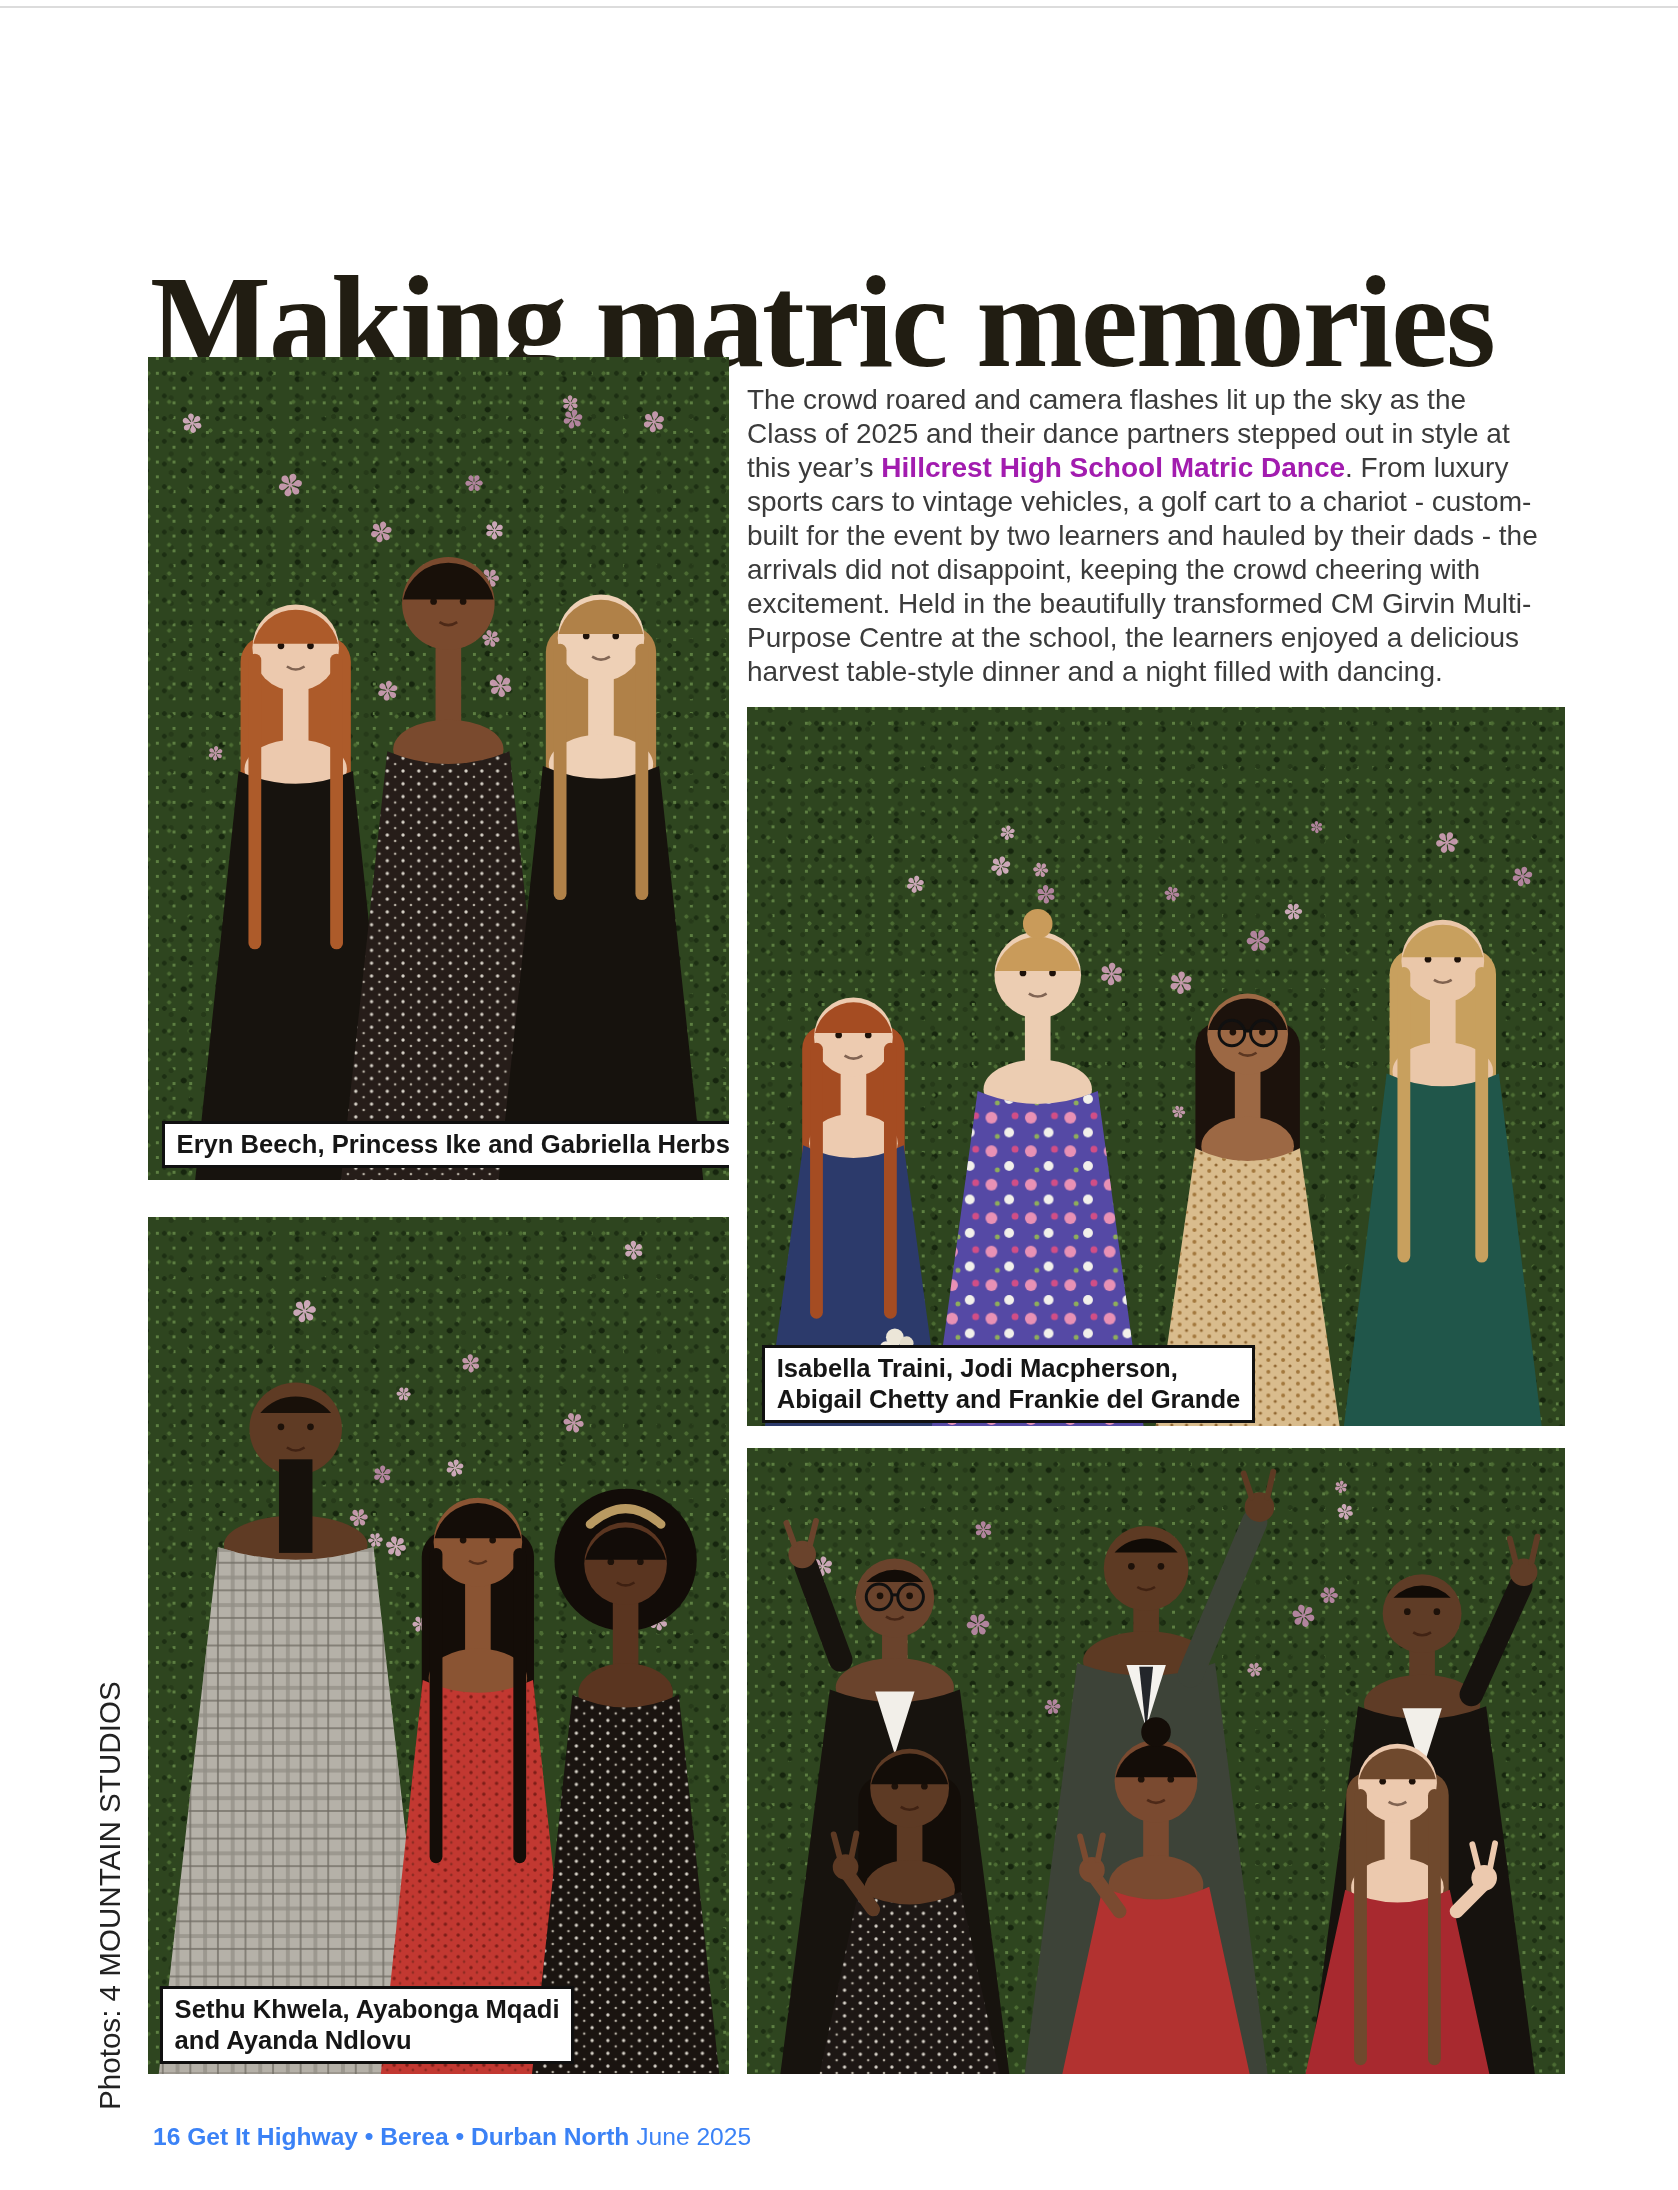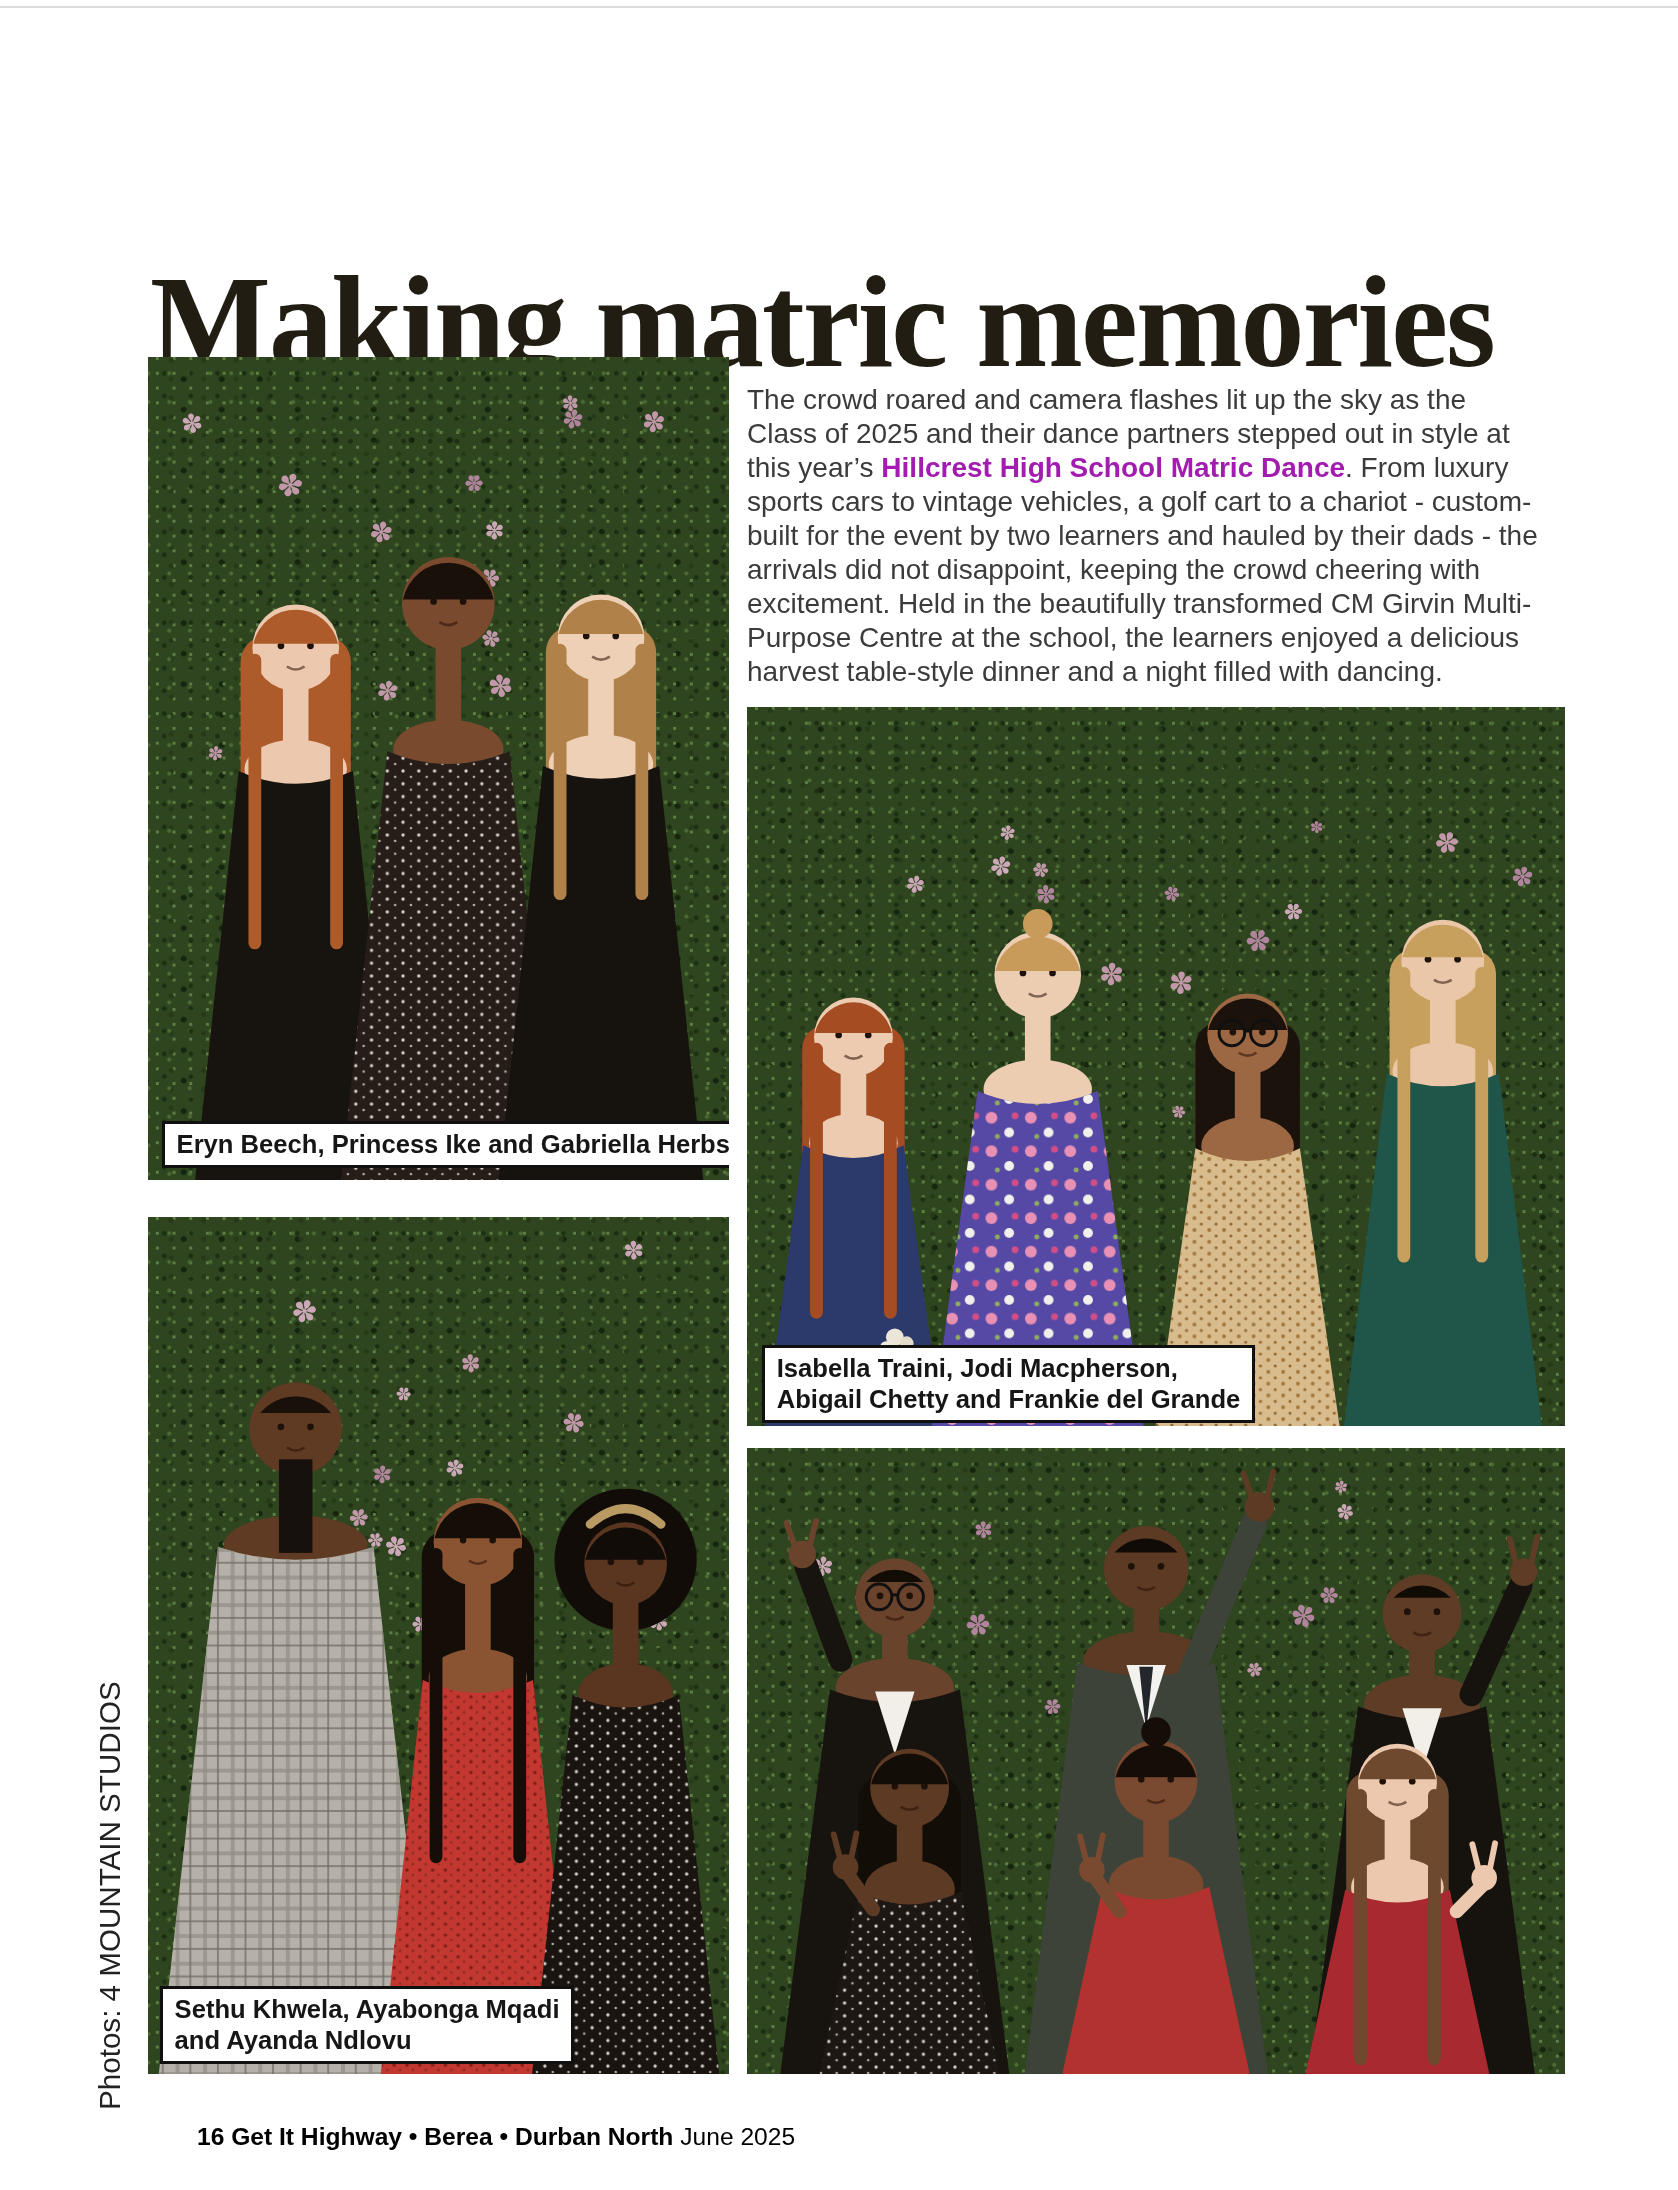--- a/index.html
+++ b/index.html
@@ -38,21 +38,21 @@
            font-size:25.6px;line-height:30.5px;}
   .cap-line{display:block;white-space:pre;}
   #photo1 .caption{left:13.8px;bottom:11.8px;}
   #photo2 .caption{left:5.9px;bottom:3px;margin-left:9px;}
   #photo3 .caption{left:11.8px;bottom:9.9px;}
   #photo4 .caption{left:7.9px;bottom:7.9px;}
 
   .credit{position:absolute;left:93px;top:2110px;transform:rotate(-90deg);
           transform-origin:0 0;white-space:nowrap;font-size:29.6px;color:#222222;}
 
-  .footer{position:absolute;left:153px;top:2123px;font-size:24.6px;color:#000000;margin-left:44px;}
+  .footer{position:absolute;left:153px;top:2123px;font-size:24.6px;color:#3b82f6;}
   .footer .pub{font-weight:bold;}
   .footer .issue{font-weight:normal;}
 </style>
 </head>
 <body>
 
 <svg width="0" height="0" style="position:absolute" aria-hidden="true">
   <defs>
     <pattern id="pat-sw" width="16" height="13" patternUnits="userSpaceOnUse">
       <circle cx="3" cy="4" r="1.7" fill="#ece7dc" opacity=".9"></circle>

